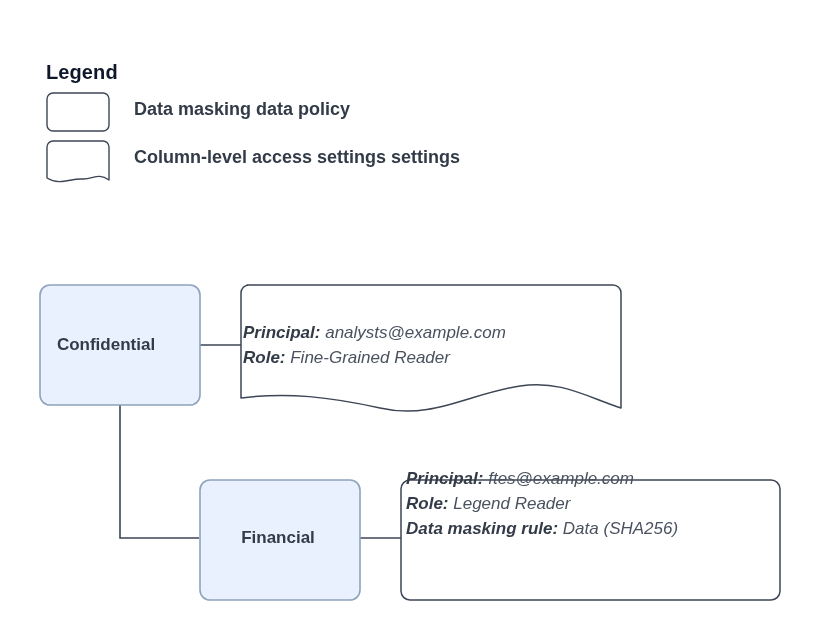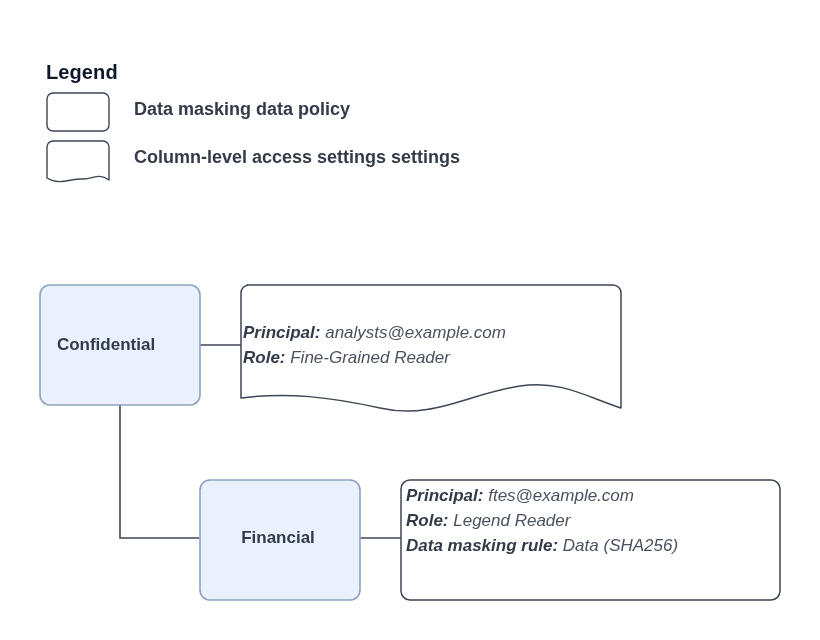--- a/index.html
+++ b/index.html
@@ -84,21 +84,21 @@
     font-style: italic;
   }
   .callout-text .k { font-weight: bold; color: #333b48; }
   .callout-text .v { font-weight: normal; color: #4a525f; }
 
   
   #label-confidential { left: 40px;  top: 335px; width: 132px; }
   #label-financial    { left: 200px; top: 528px; width: 156px; }
 
   #callout-text-confidential { left: 243px; top: 320px; }
-  #callout-text-financial    { left: 406px; top: 483px; }
+  #callout-text-financial    { left: 406px; top: 466px; }
 </style>
 </head>
 <body>
 
 <div id="diagram-root">
 
   <div class="legend">
     <div class="legend-title">Legend</div>
 
 

